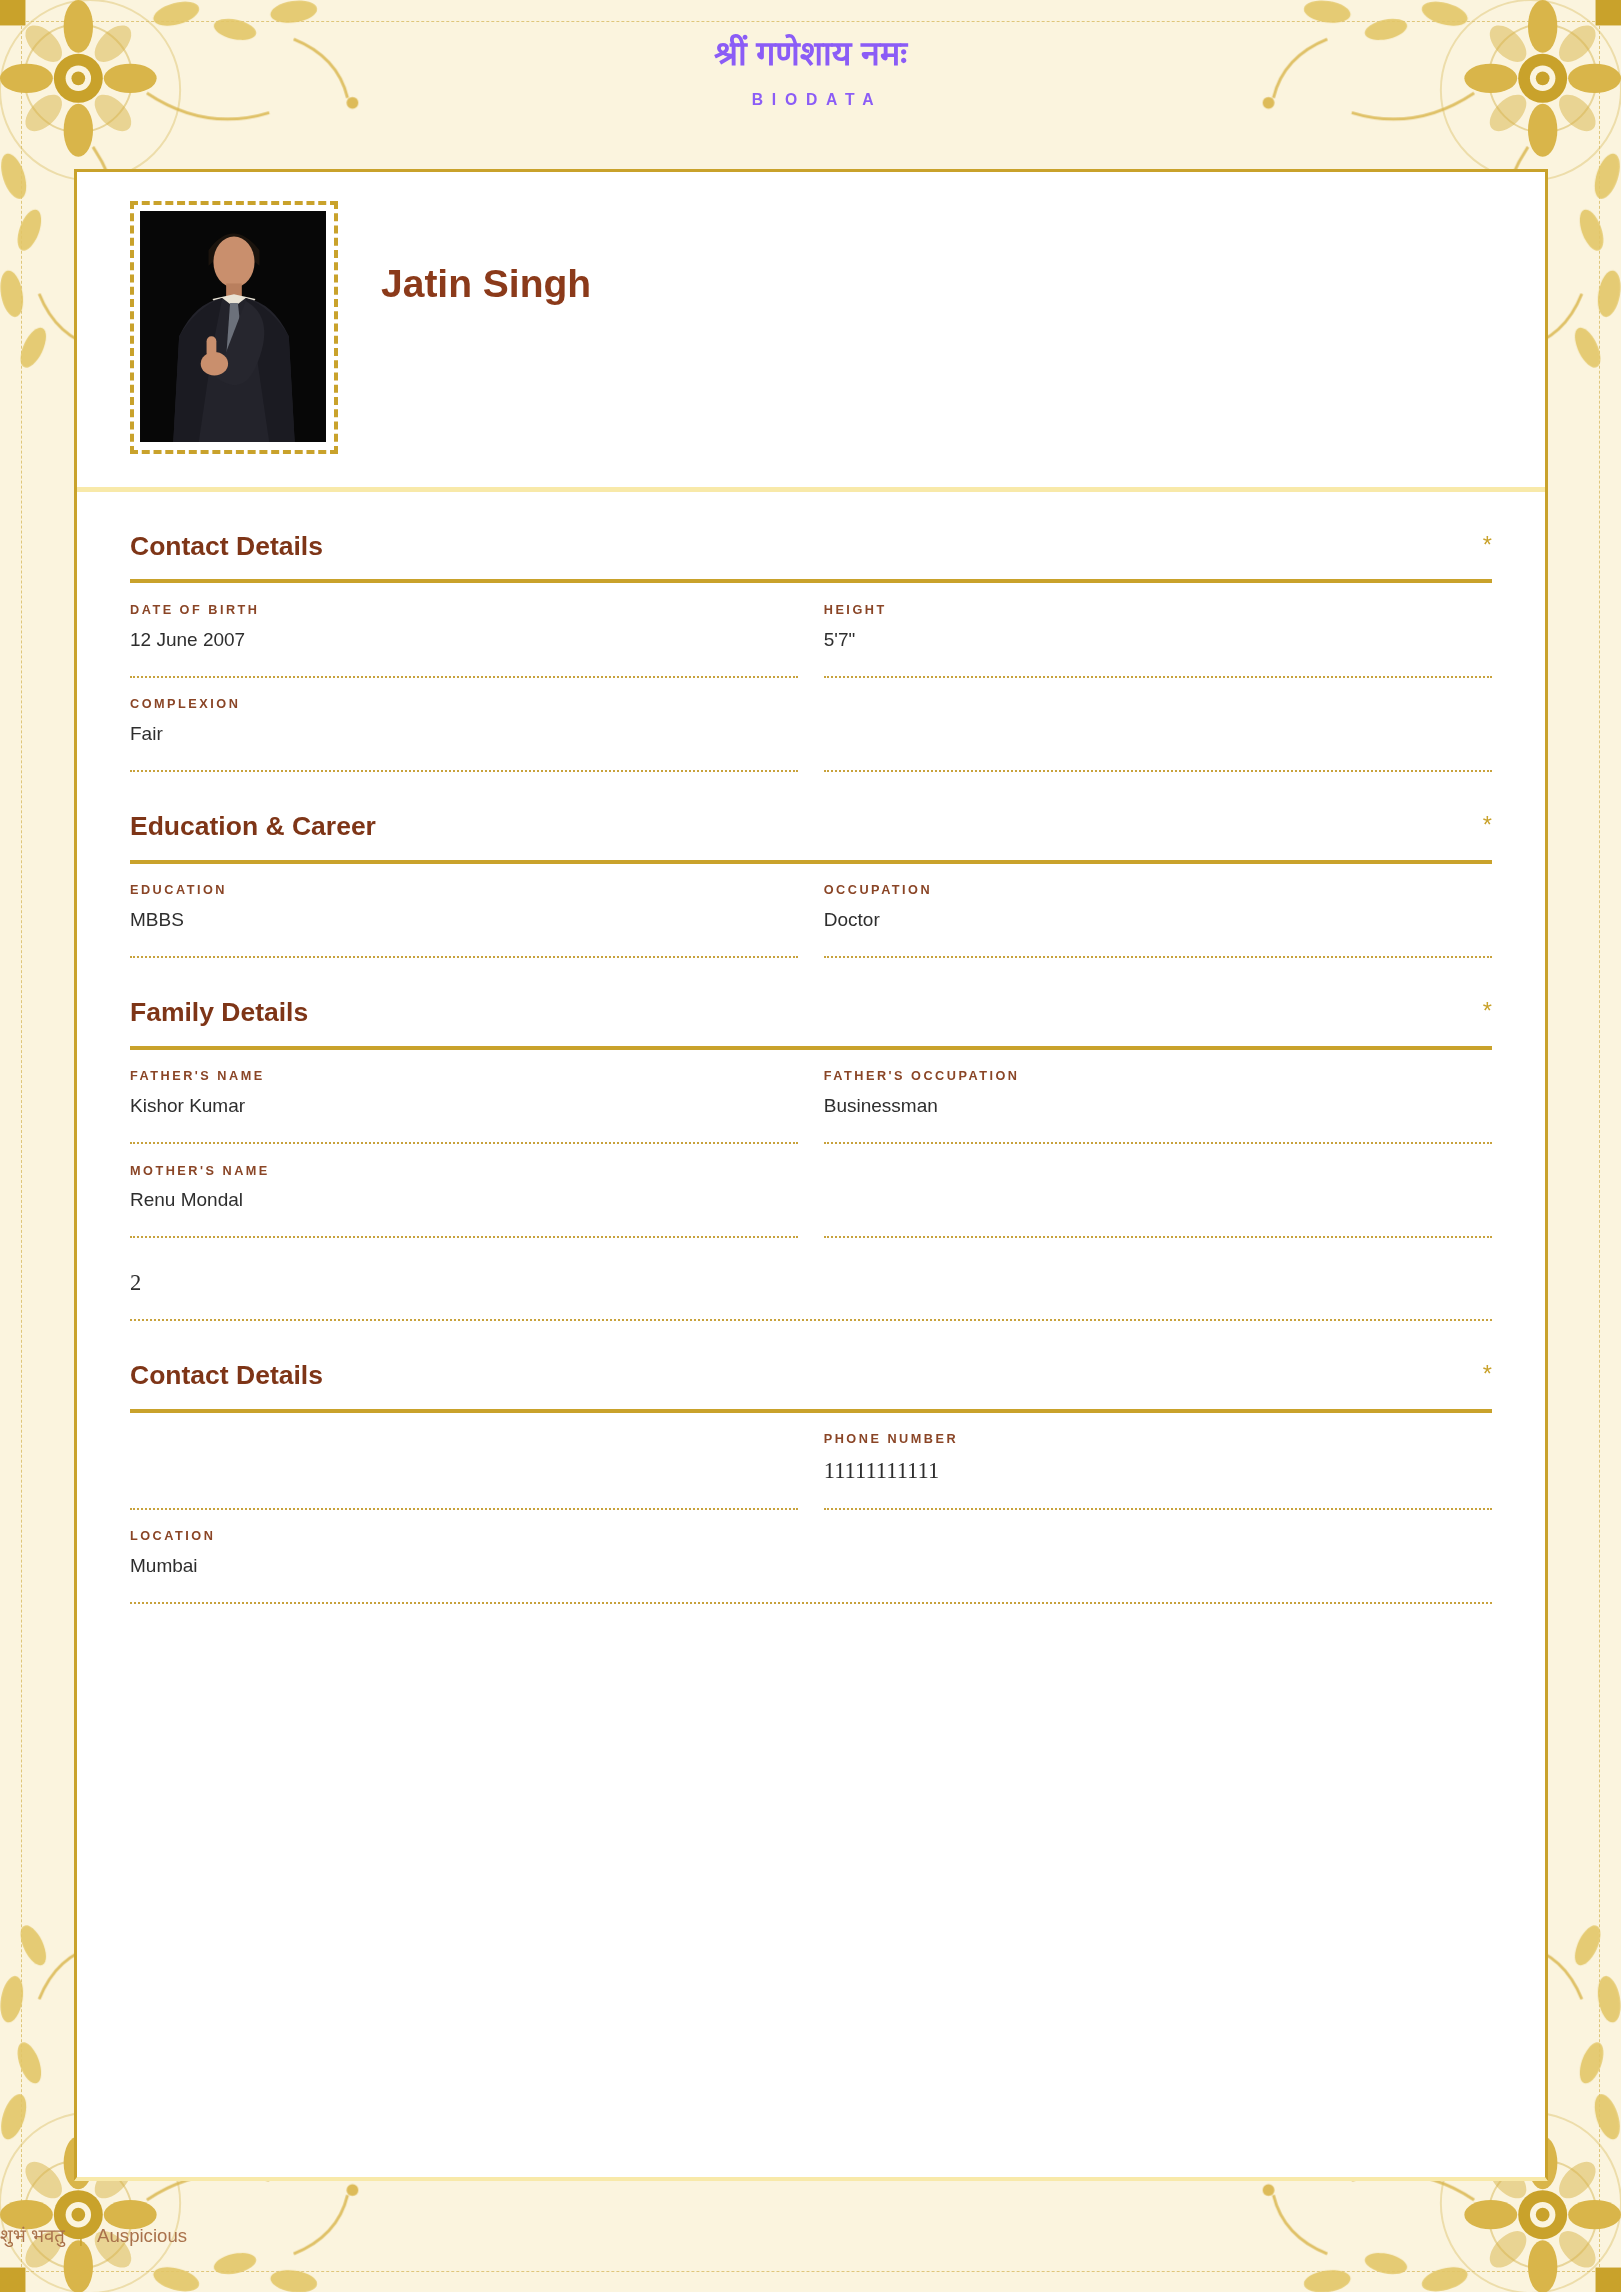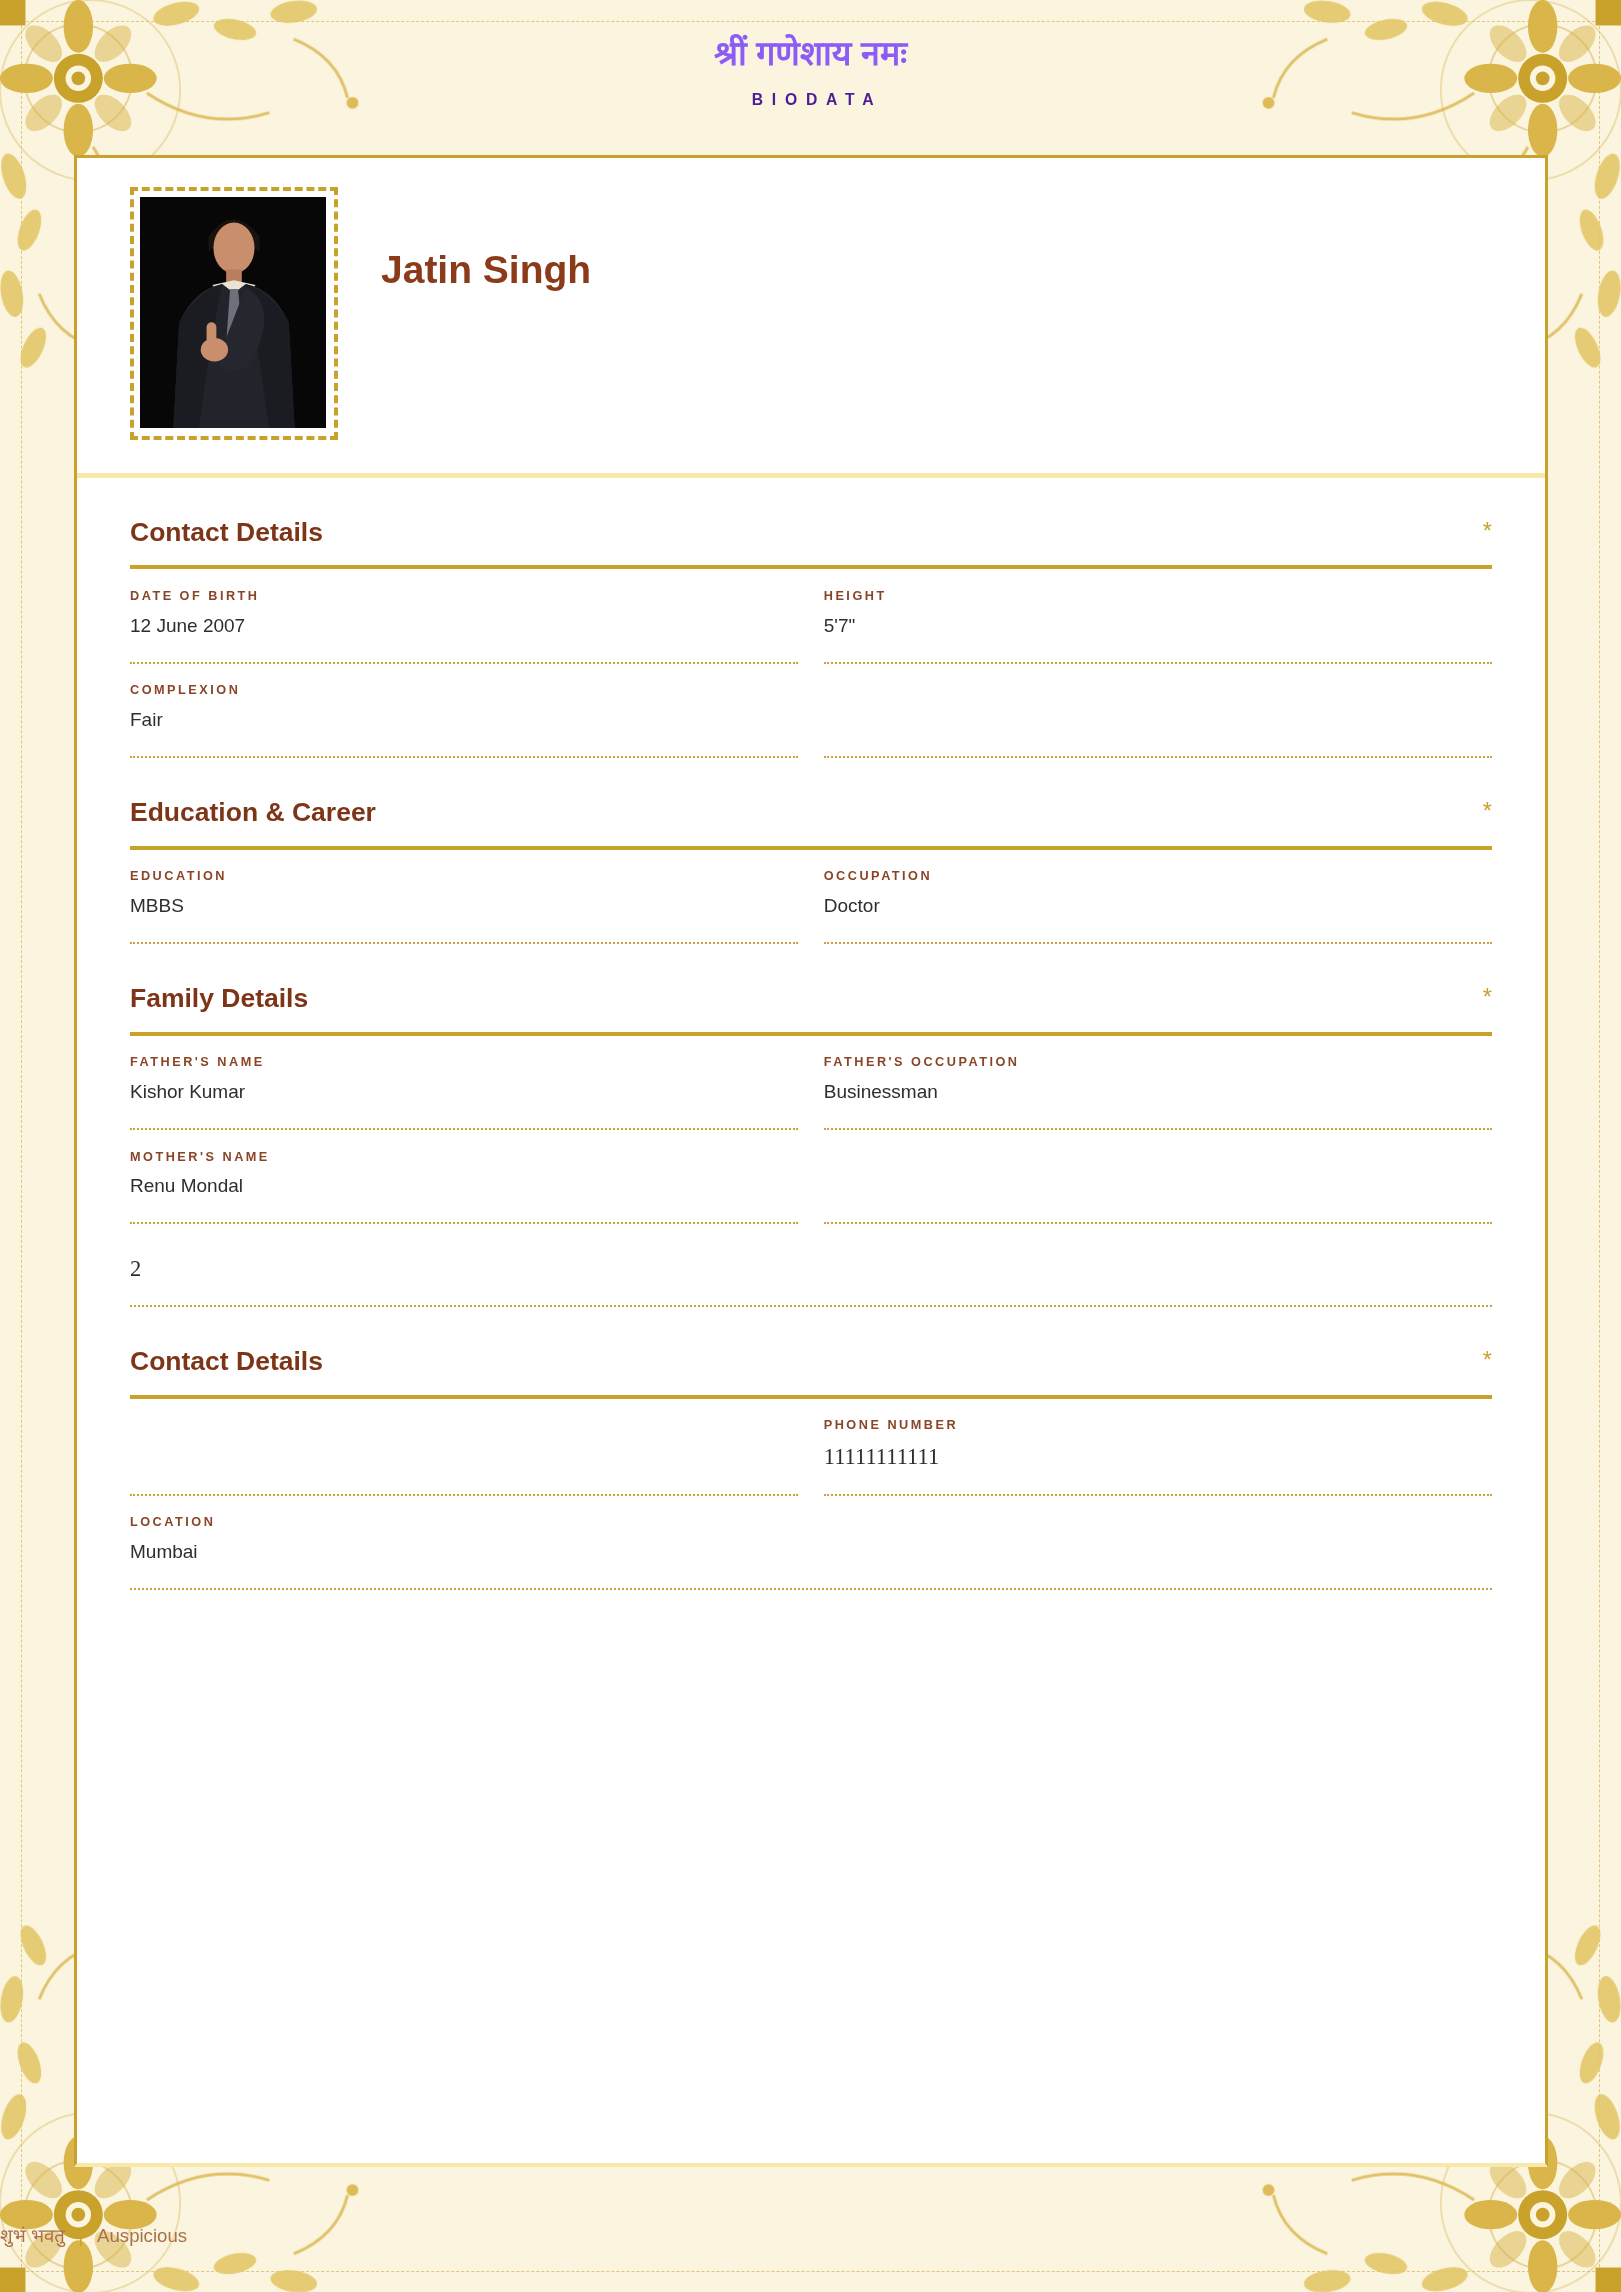--- a/index.html
+++ b/index.html
@@ -17,25 +17,25 @@
   
   .corner{position:absolute;width:421px;height:421px;z-index:0;}
   .corner.tl{top:0;left:0;}
   .corner.tr{top:0;right:0;transform:scaleX(-1);}
   .corner.bl{bottom:0;left:0;transform:scaleY(-1);}
   .corner.br{bottom:0;right:0;transform:scale(-1,-1);}
 
   
   .page-header{position:absolute;top:29px;left:0;width:100%;text-align:center;z-index:2;}
   .invocation{font-size:34px;font-weight:700;color:#8b5cf6;}
-  .doctype{margin-top:15.7px;font-size:15.7px;font-weight:700;letter-spacing:8.8px;color:#4c1d95;padding-left:13px;}
+  .doctype{margin-top:15.7px;font-size:15.7px;font-weight:700;letter-spacing:8.8px;color:#8b5cf6;padding-left:13px;}
 
   
   .card{
-    position:absolute;left:74px;top:155px;width:1474px;height:2012px;
+    position:absolute;left:74px;top:169px;width:1474px;height:2012px;
     box-sizing:border-box;background:#ffffff;
     border:3.9px solid #C9A22B;border-bottom:4.9px solid #F8E9A9;
     padding:29px 53px 0;z-index:1;
   }
   .top-row{display:flex;align-items:flex-start;}
   .photo-frame{
     width:208px;height:253px;box-sizing:border-box;flex:0 0 auto;
     border:4.9px dashed #C9A22B;padding:5.9px;background:#fff;
   }
   .photo-frame svg{display:block;width:186px;height:231px;}

